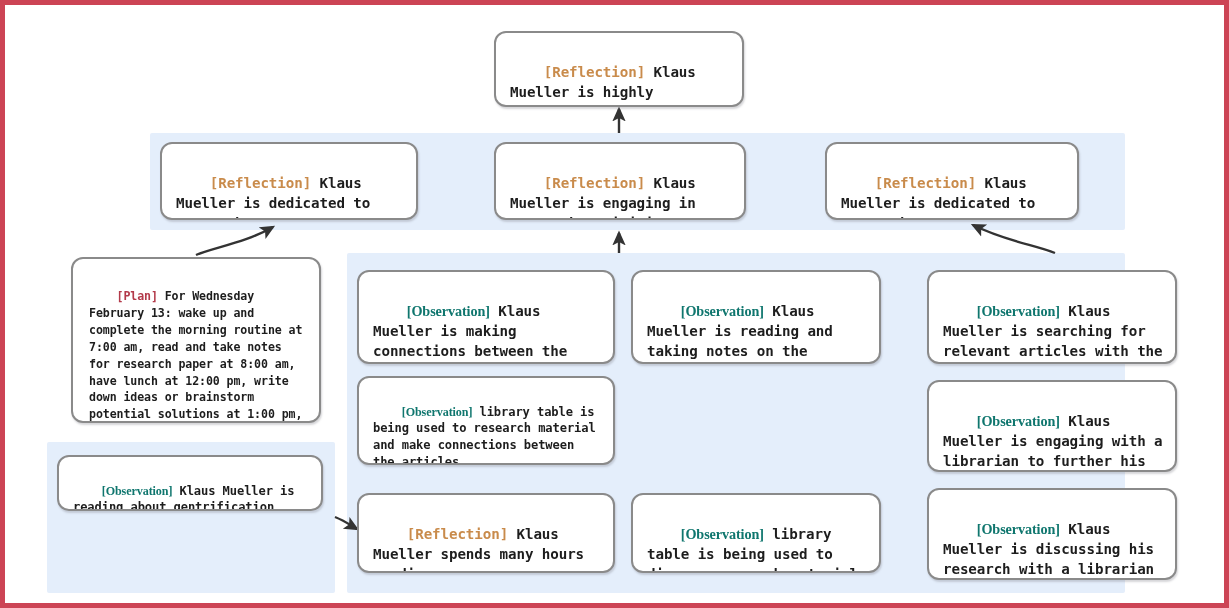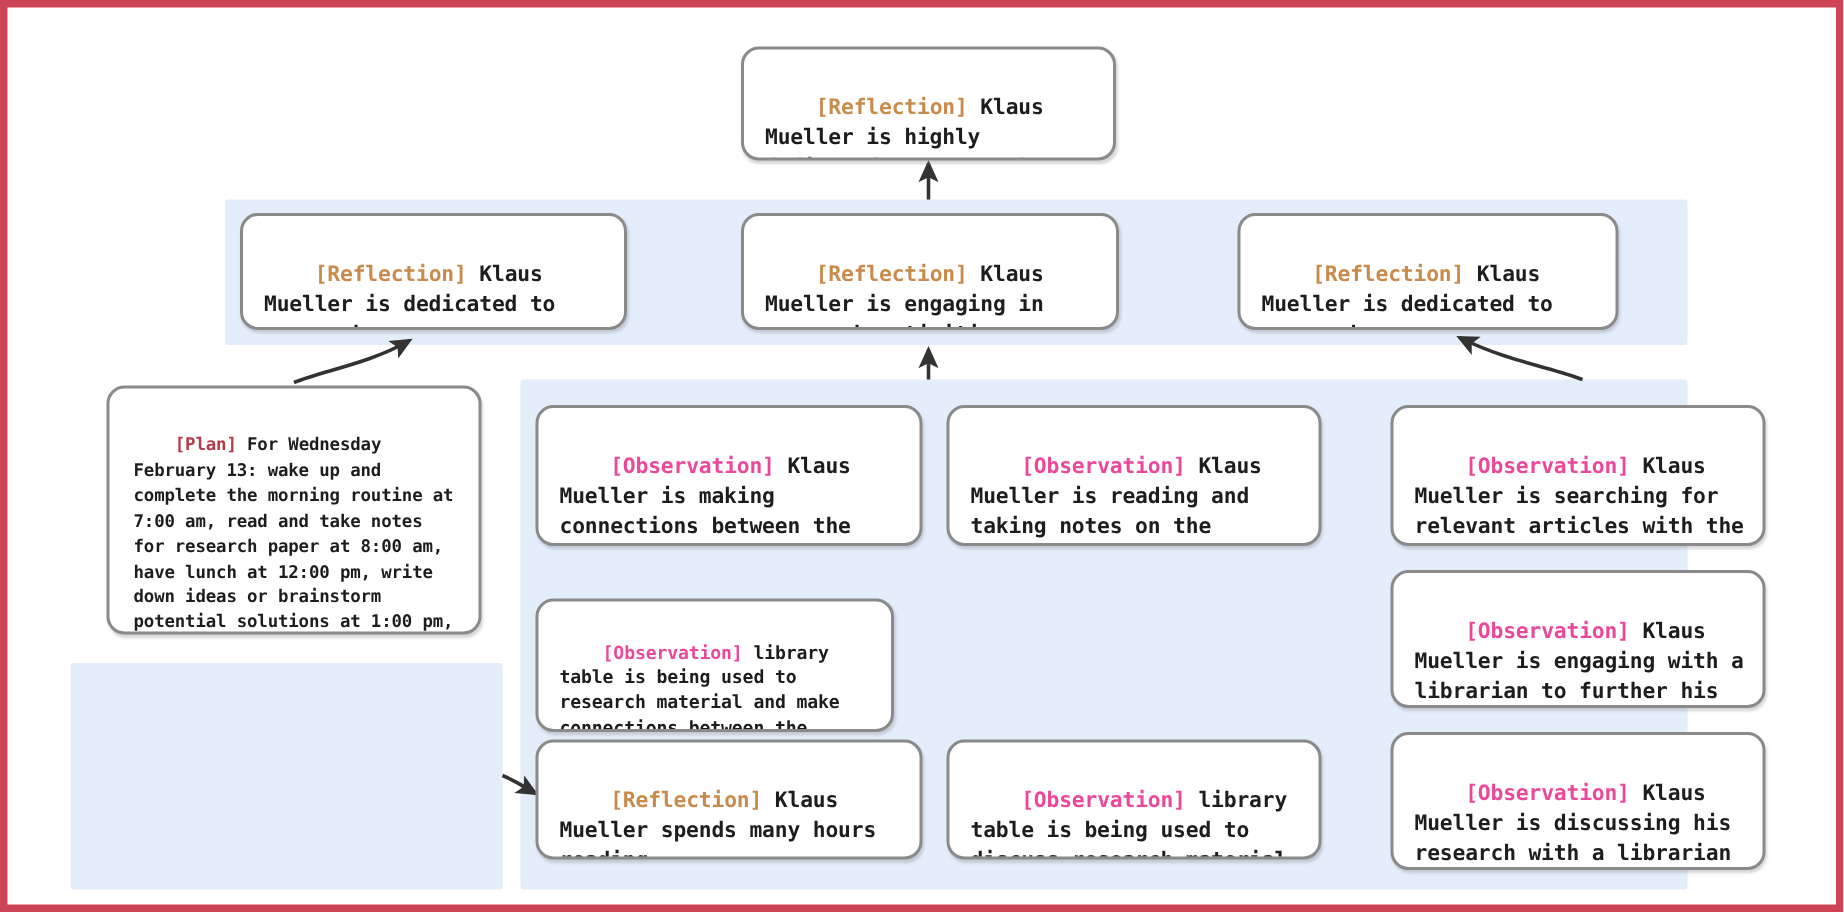--- a/index.html
+++ b/index.html
@@ -50,21 +50,21 @@
     line-height: 1.38;
   }
   .card.plan {
     font-size: 11.6px;
     line-height: 1.46;
     padding: 12px 10px 10px 16px;
   }
 
   .tag { font-weight: bold; margin-top: 38px; }
   .tag-reflection  { color: #c98b4b; }
-  .tag-observation { color: #ec4899; }
+  .tag-observation { color: #0f766e; font-family: Liberation Serif, serif; }
   .tag-plan        { color: #b33a4a; }
 
   
   svg.arrows {
     position: absolute;
     left: 0; top: 0;
     width: 1229px;
     height: 608px;
     pointer-events: none;
   }
@@ -127,27 +127,30 @@
   </div>
 
   <div class="card" style="left:820px; top:137px; width:254px; height:78px;">
     <span class="tag tag-reflection">[Reflection]</span><span> Klaus Mueller is dedicated to research</span>
   </div>
 
   <div class="card plan" style="left:66px; top:252px; width:250px; height:166px;">
     <span class="tag tag-plan">[Plan]</span><span> For Wednesday February 13: wake up and complete the morning routine at 7:00 am, read and take notes for research paper at 8:00 am, have lunch at 12:00 pm, write down ideas or brainstorm potential solutions at 1:00 pm, [...]</span>
   </div>
 
+  <div class="card small" style="left:52px; top:450px; width:266px; height:56px;">
+    <span class="tag tag-observation">[Observation]</span><span> Klaus Mueller is reading about gentrification</span>
+  </div>
 
 
   <div class="card" style="left:352px; top:265px; width:258px; height:94px;">
     <span class="tag tag-observation">[Observation]</span><span> Klaus Mueller is making connections between the articles</span>
   </div>
 
-  <div class="card small" style="left:352px; top:394px; width:239px; height:89px;">
+  <div class="card small" style="left:352px; top:371px; width:258px; height:89px;">
     <span class="tag tag-observation">[Observation]</span><span> library table is being used to research material and make connections between the articles</span>
   </div>
 
   <div class="card" style="left:352px; top:488px; width:258px; height:80px;">
     <span class="tag tag-reflection">[Reflection]</span><span> Klaus Mueller spends many hours reading</span>
   </div>
 
   <div class="card" style="left:626px; top:265px; width:250px; height:94px;">
     <span class="tag tag-observation">[Observation]</span><span> Klaus Mueller is reading and taking notes on the articles</span>
   </div>

